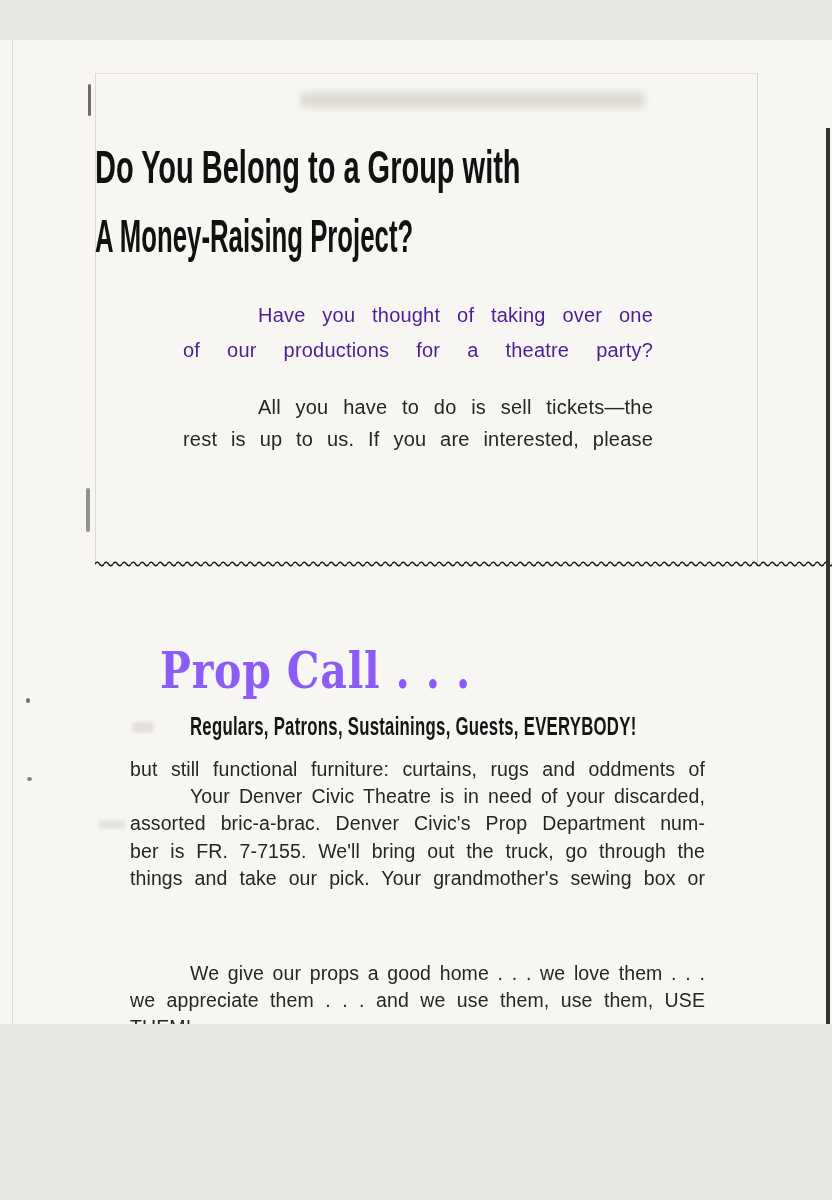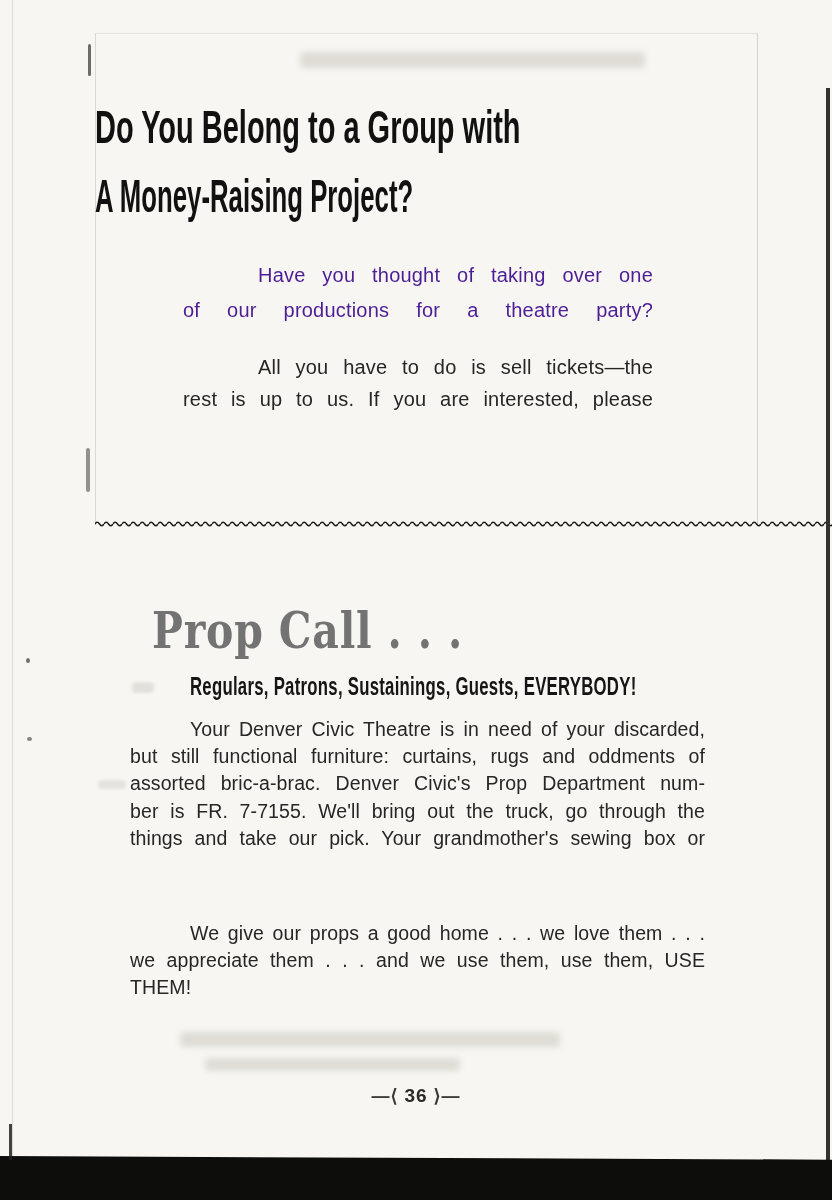--- a/index.html
+++ b/index.html
@@ -1,20 +1,21 @@
 <!DOCTYPE html>
 <html><head>
 <meta charset="utf-8">
 <style>
   html,body { margin:0; padding:0; background:#e9e7e2; }
   .page {
-    position:relative; width:832px; height:1200px; overflow:hidden;
+    position:relative; width:832px; height:984px; overflow:hidden;
     background:#f7f6f2;
     font-family:"Liberation Sans", sans-serif;
     color:#222;
+    margin-top:40px;
   }
   .abs { position:absolute; }
 
   
   .bottom-band { left:-10px; top:1156px; width:860px; height:60px; background:#0d0d0c; transform:rotate(0.25deg); transform-origin:left top; }
   .right-edge { left:826px; top:88px; width:4px; height:1075px; background:#34322e; box-shadow:-5px 0 6px -3px rgba(60,55,45,.25); }
   .fold-line { left:12px; top:0; width:1px; height:1158px; background:#dedbd4; }
   .fold-dark { left:9px; top:1124px; width:3px; height:36px; background:#23211e; opacity:.85; }
   .box-top { left:95px; top:33px; width:663px; height:1px; background:#e5e3dc; }
   .box-left { left:95px; top:33px; width:1px; height:492px; background:#ddd9d0; }
@@ -43,21 +44,21 @@
   .sec1 .bline { font-size:20px; line-height:35px; letter-spacing:0.2px; color:#4c1d95; }
   .sec1b .bline { font-size:20px; line-height:32px; letter-spacing:0.2px; color:#262626; }
   .prop .bline { font-size:19.5px; line-height:27.2px; letter-spacing:0.1px; color:#262626; }
   .ind75 { padding-left:75px; }
   .ind60 { padding-left:60px; }
 
   
   .wavy { left:95px; top:519px; width:737px; height:10px; }
 
   
-  .prop-head { left:152px; top:601px; white-space:nowrap; color:#737373; }
+  .prop-head { left:160px; top:601px; white-space:nowrap; color:#8b5cf6; }
   .prop-head span { display:inline-block; transform:scaleX(0.82); transform-origin:0 60%;
     font-family:"DejaVu Serif", serif; font-weight:bold; font-size:50px; letter-spacing:1px; }
   .prop-sub { left:190px; top:672px; white-space:nowrap; color:#151515; }
   .prop-sub span { display:inline-block; transform:scaleX(0.67); transform-origin:0 60%;
     font-weight:bold; font-size:25px; letter-spacing:0.4px; }
 
   
   .footer { left:0; top:1085px; width:832px; text-align:center; color:#2a2a28;
     font-size:19px; font-weight:bold; letter-spacing:1px; }
   .footer .orn { font-weight:bold; font-size:18px; color:#3a3a37; }
@@ -107,22 +108,22 @@
   </svg>
 
   <div class="abs prop-head">
     <span>Prop Call . . .</span>
   </div>
   <div class="abs prop-sub">
     <span>Regulars, Patrons, Sustainings, Guests, EVERYBODY!</span>
   </div>
 
   <div class="para prop" style="left:130px; top:716px; width:575px;">
+    <div class="bline j">but still functional furniture: curtains, rugs and oddments of</div>
     <div class="bline j ind60">Your Denver Civic Theatre is in need of your discarded,</div>
-    <div class="bline j">but still functional furniture: curtains, rugs and oddments of</div>
     <div class="bline j">assorted bric-a-brac. Denver Civic's Prop Department num-</div>
     <div class="bline j">ber is FR. 7-7155. We'll bring out the truck, go through the</div>
     <div class="bline j">things and take our pick. Your grandmother's sewing box or</div>
   </div>
 
   <div class="para prop" style="left:130px; top:920px; width:575px;">
     <div class="bline j ind60">We give our props a good home . . . we love them . . .</div>
     <div class="bline j">we appreciate them . . . and we use them, use them, USE</div>
     <div class="bline">THEM!</div>
   </div>

